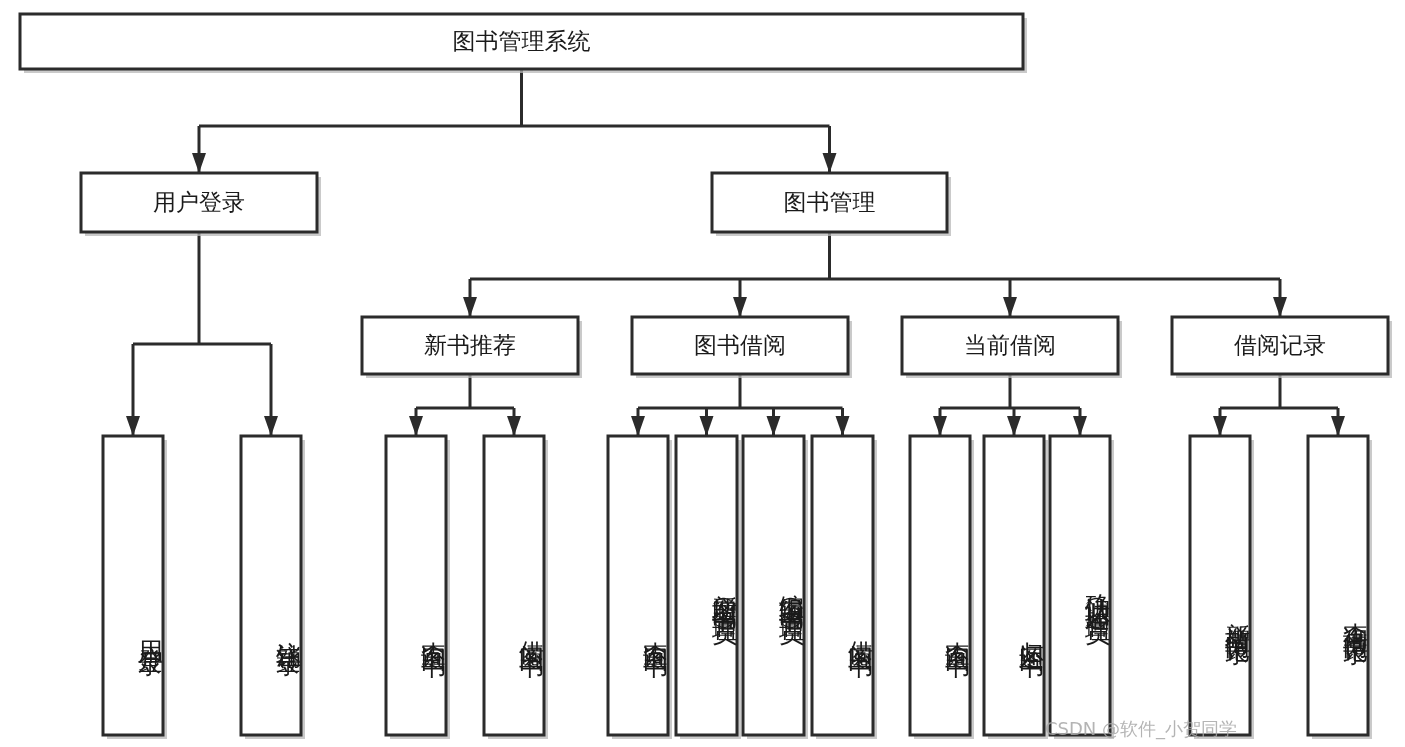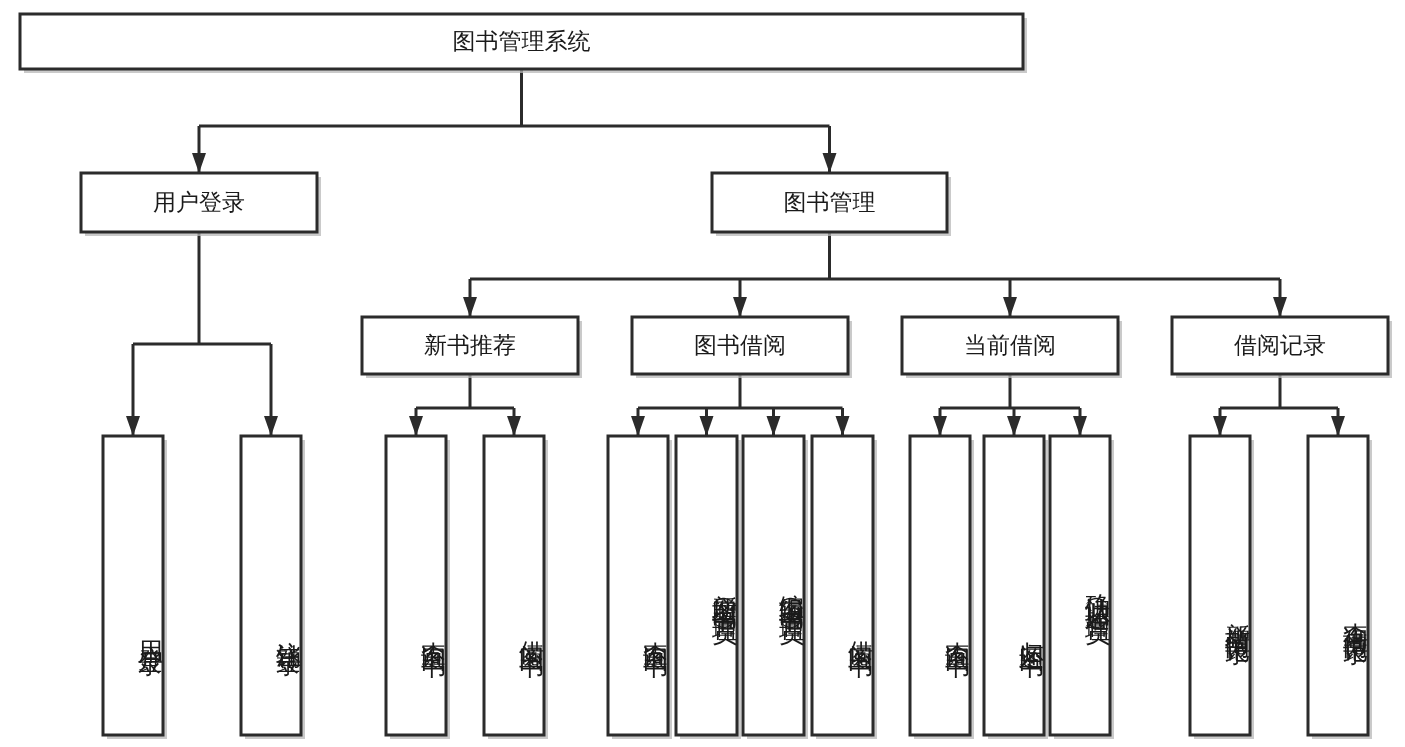--- a/index.html
+++ b/index.html
@@ -202,13 +202,14 @@
       <div class="leaf-label" style="left: 608px; top: 442px; width: 60px; height: 287px; padding-top: 86px; box-sizing: border-box;">查询图书</div>
       <div class="leaf-label" style="left: 676px; top: 442px; width: 61px; height: 287px; padding-top: 13px; box-sizing: border-box;">新增图书（管理员）</div>
       <div class="leaf-label" style="left: 743px; top: 442px; width: 61px; height: 287px; padding-top: 13px; box-sizing: border-box;">编辑图书（管理员）</div>
       <div class="leaf-label" style="left: 812px; top: 442px; width: 61px; height: 287px; padding-top: 86px; box-sizing: border-box;">借阅图书</div>
       <div class="leaf-label" style="left: 910px; top: 442px; width: 60px; height: 287px; padding-top: 86px; box-sizing: border-box;">查询图书</div>
       <div class="leaf-label" style="left: 984px; top: 442px; width: 60px; height: 287px; padding-top: 86px; box-sizing: border-box;">归还图书</div>
       <div class="leaf-label" style="left: 1050px; top: 442px; width: 60px; height: 287px; padding-top: 13px; box-sizing: border-box;">确认归还（管理员）</div>
       <div class="leaf-label" style="left: 1190px; top: 442px; width: 60px; height: 287px; padding-top: 57px; box-sizing: border-box;">新增借阅记录</div>
       <div class="leaf-label" style="left: 1308px; top: 442px; width: 60px; height: 287px; padding-top: 57px; box-sizing: border-box;">查询借阅记录</div>
     </div>
+  <div id="watermark">CSDN @软件_小贺同学</div>
 </div>
 
 </body></html>

